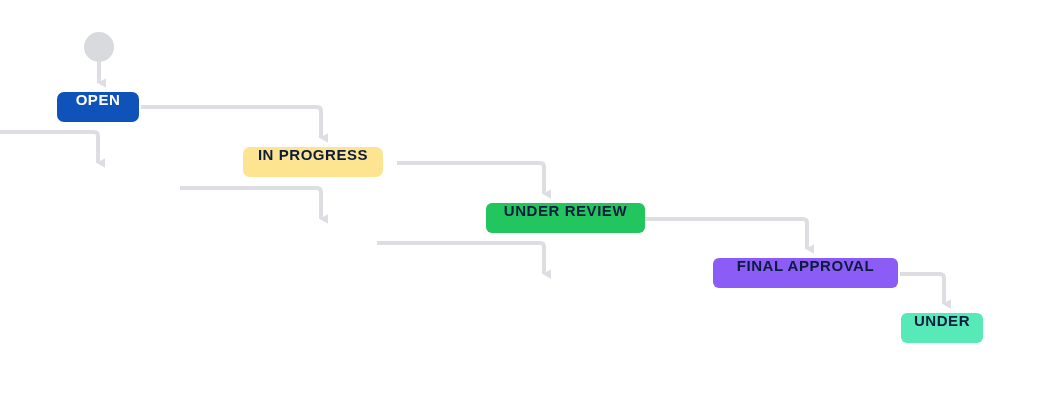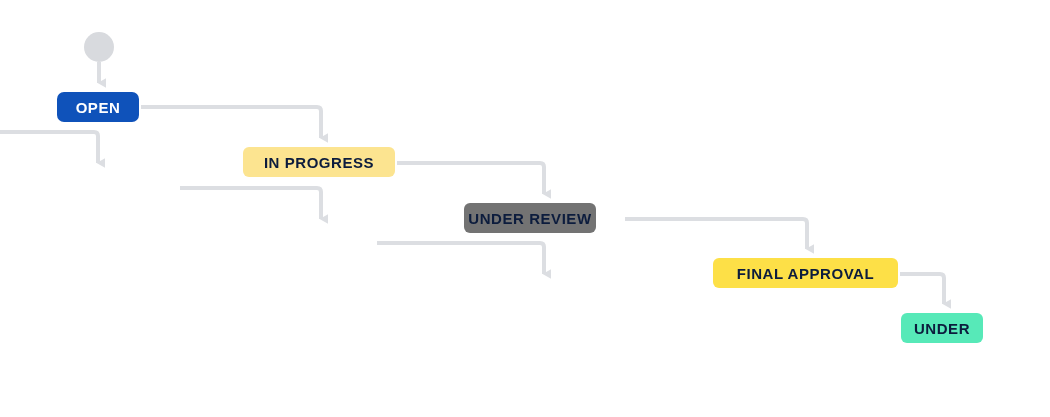--- a/index.html
+++ b/index.html
@@ -20,21 +20,21 @@
   #edge-layer {
     position: absolute;
     left: 0;
     top: 0;
     width: 1050px;
     height: 417px;
   }
   .node {
     position: absolute;
     display: flex;
-    align-items: center;
+    align-items: flex-start;
     justify-content: center;
     height: 30px;
     box-sizing: border-box;
     padding: 0 14px;
     border-radius: 6px;
     font-size: 15px;
     font-weight: bold;
     letter-spacing: 0.55px;
     line-height: 1;
     white-space: nowrap;
@@ -44,36 +44,37 @@
     left: 57px;
     top: 92px;
     width: 82px;
     background: #0f52ba;
     color: #ffffff;
     border-radius: 7px;
   }
   .node-inprogress {
     left: 243px;
     top: 147px;
-    width: 152px;
+    width: 140px;
     background: #fce490;
     color: #0c1c3d;
+    border-radius: 7px;
   }
   .node-underreview {
-    left: 464px;
+    left: 486px;
     top: 203px;
-    width: 132px;
-    background: #737373;
+    width: 159px;
+    background: #22c55e;
     color: #0c1c3d;
   }
   .node-finalapproval {
     left: 713px;
     top: 258px;
     width: 185px;
-    background: #fde047;
+    background: #8b5cf6;
     color: #0c1c3d;
   }
   .node-done {
     left: 901px;
     top: 313px;
     width: 82px;
     background: #57e9b8;
     color: #0c1c3d;
   }
 </style>

